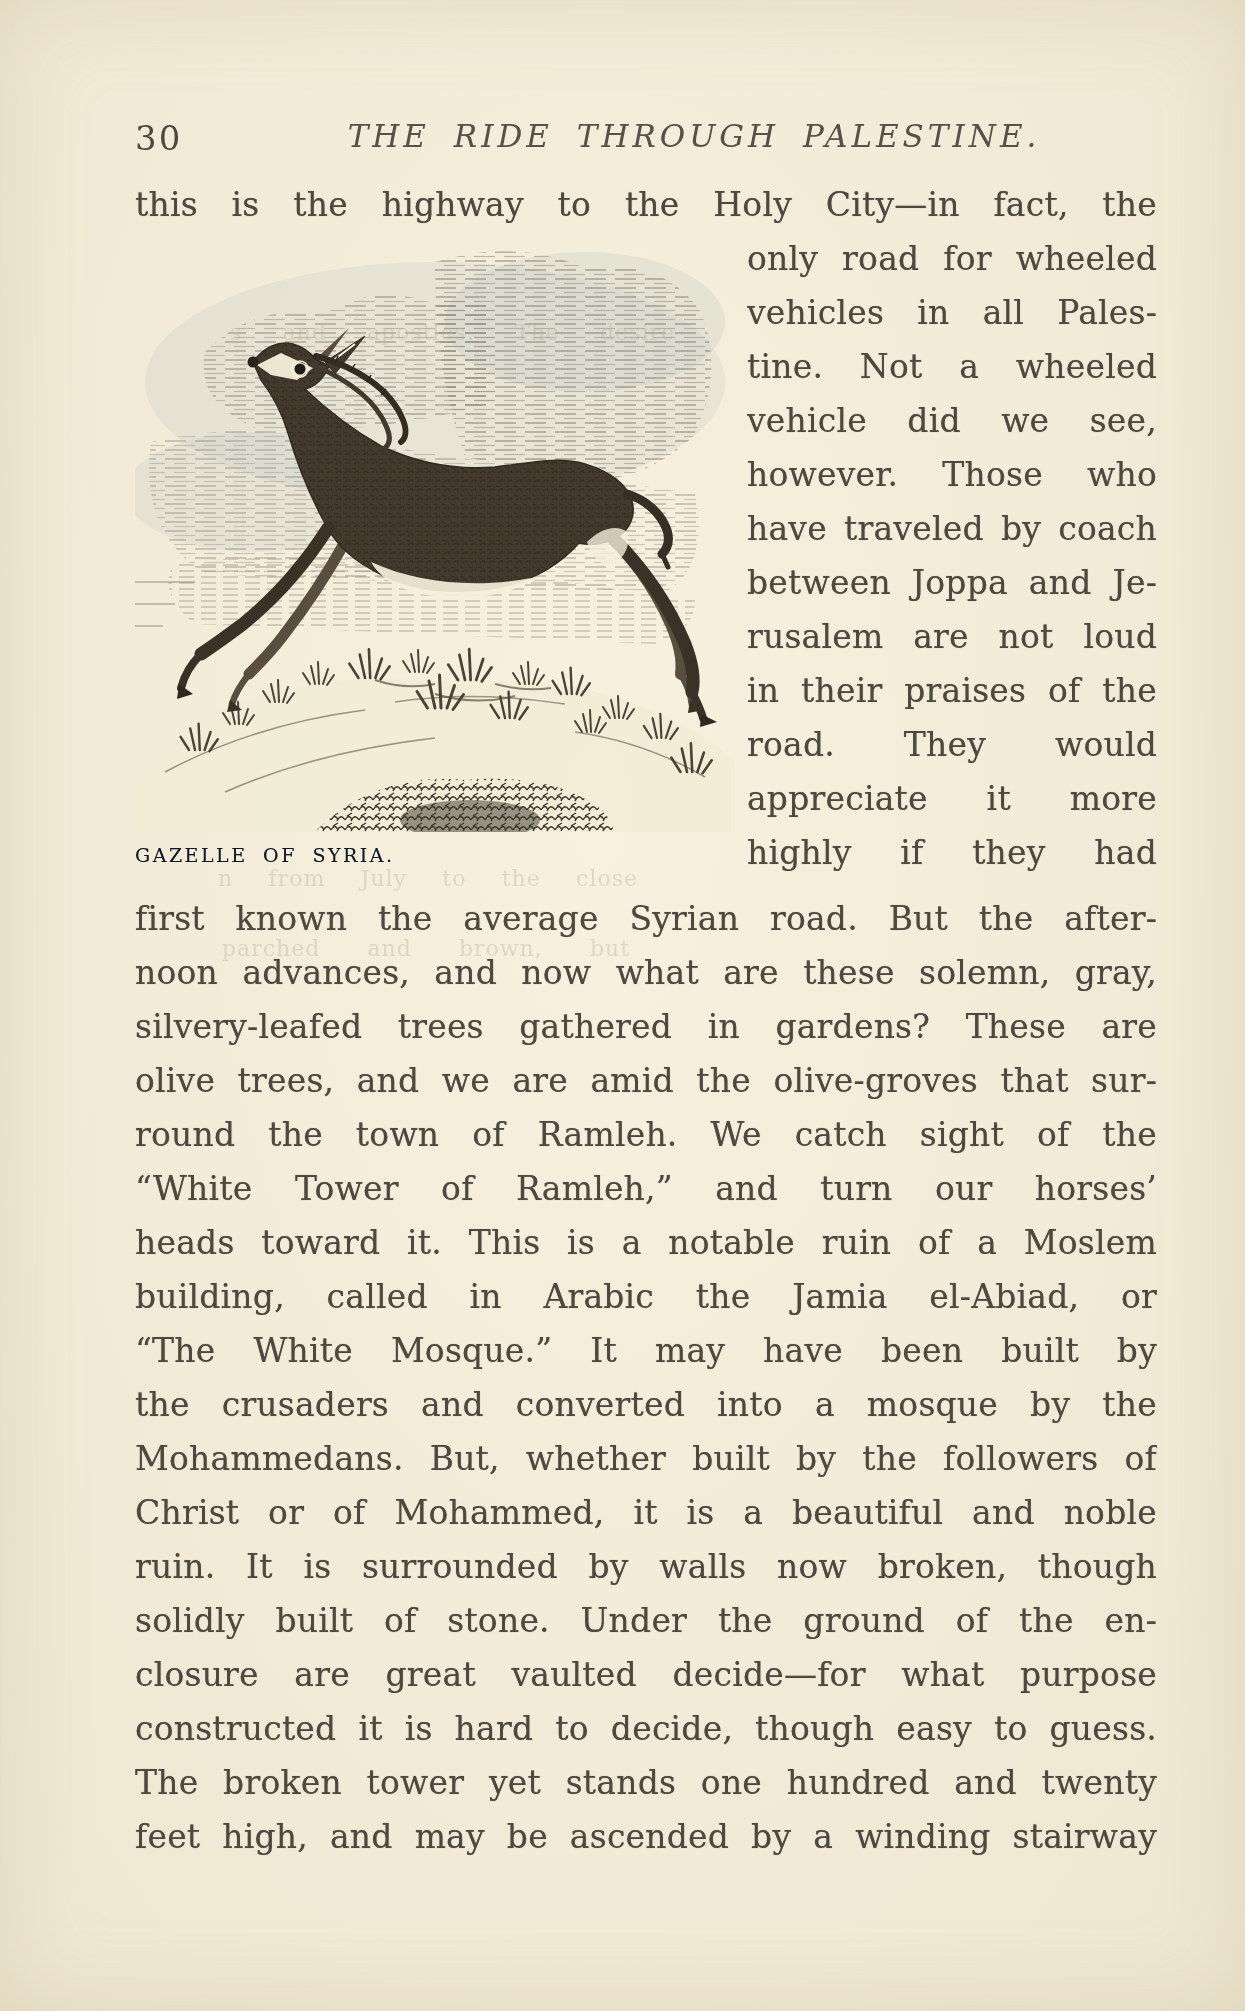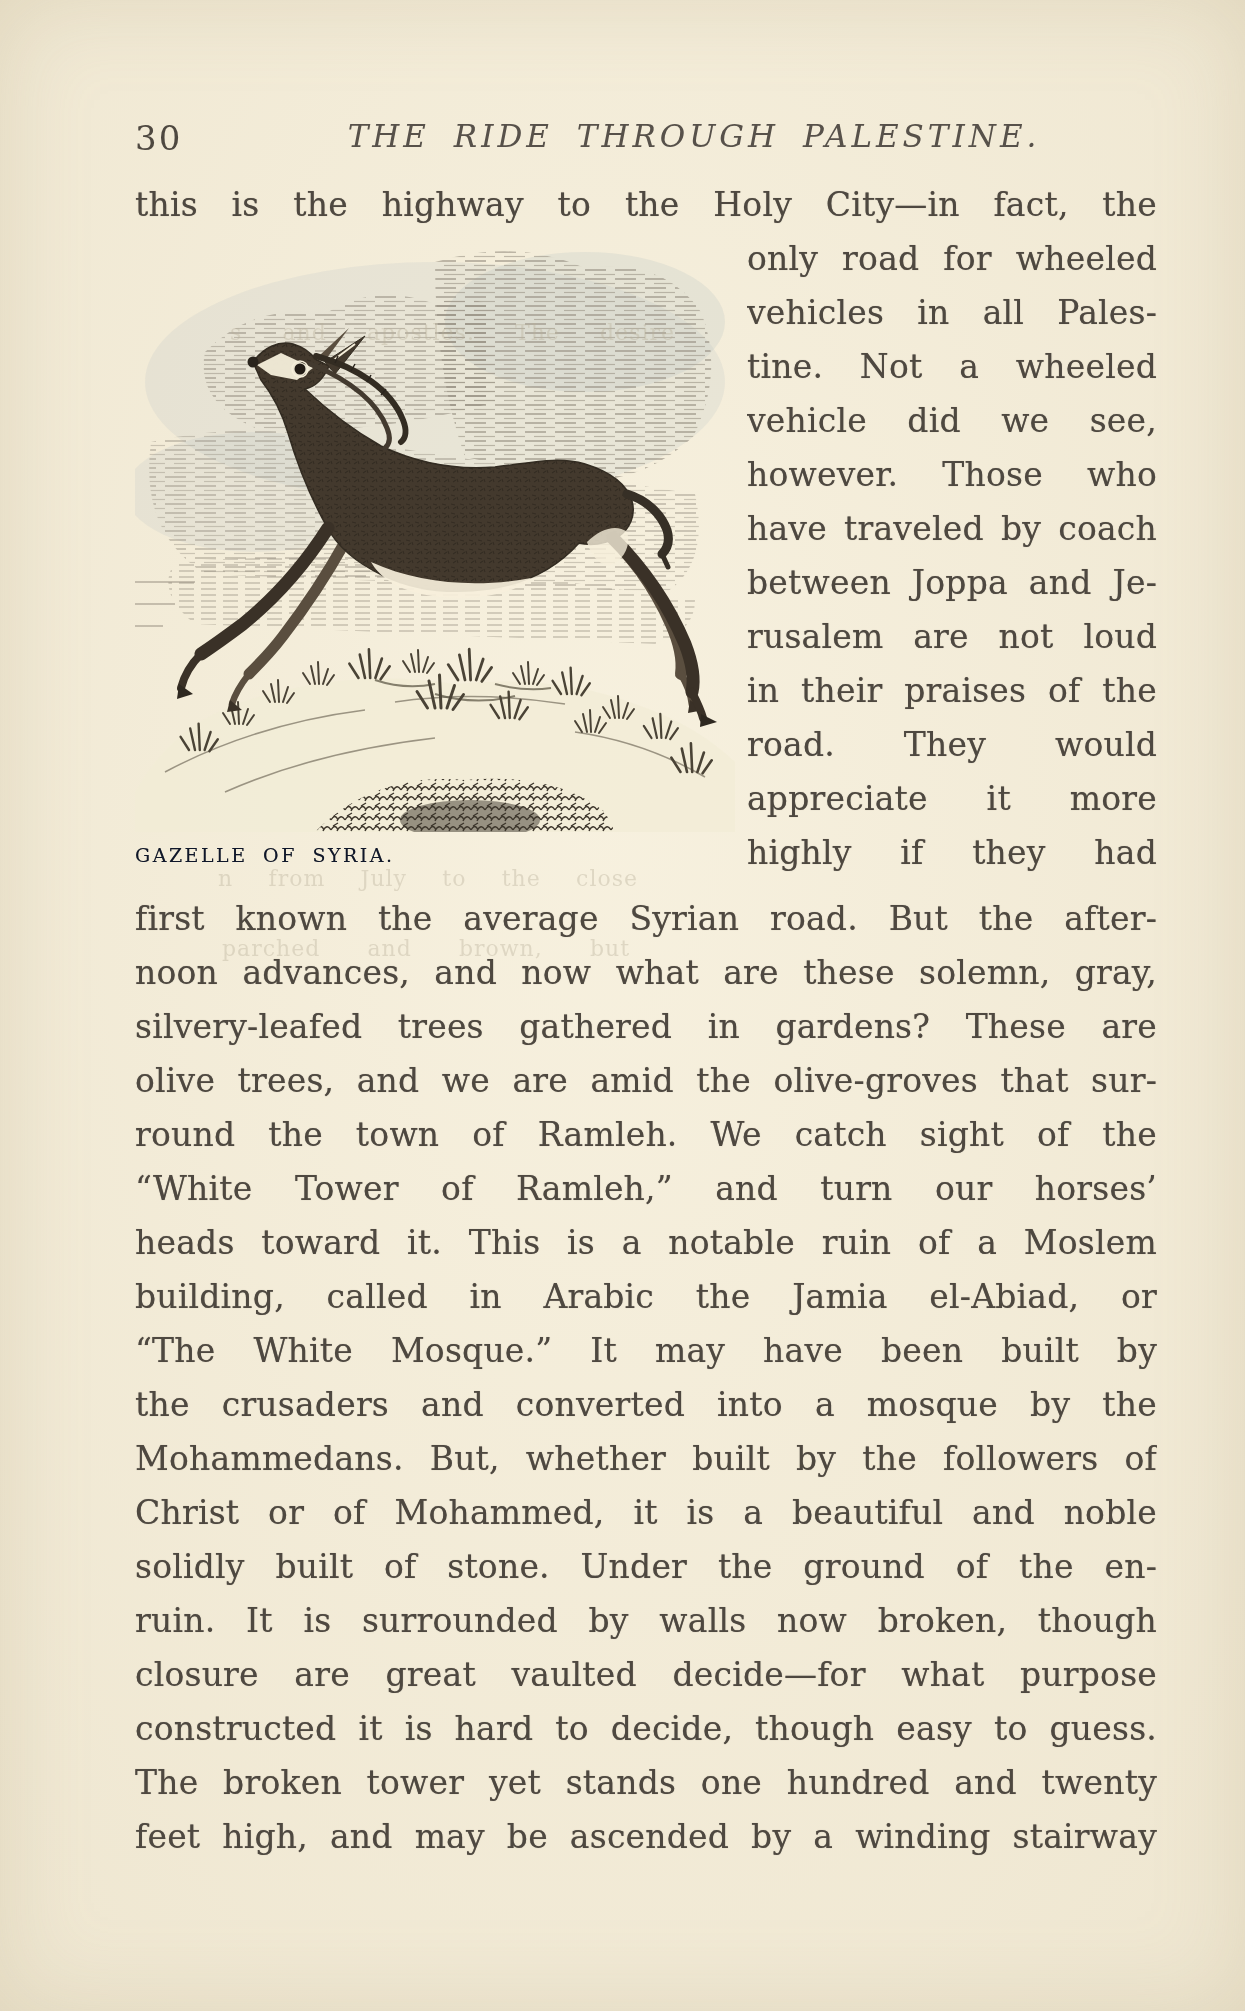--- a/index.html
+++ b/index.html
@@ -208,22 +208,22 @@
         <div class="jline" style="">silvery-leafed trees gathered in gardens? These are</div>
         <div class="jline" style="">olive trees, and we are amid the olive-groves that sur-</div>
         <div class="jline" style="">round the town of Ramleh. We catch sight of the</div>
         <div class="jline" style="">“White Tower of Ramleh,” and turn our horses’</div>
         <div class="jline" style="">heads toward it. This is a notable ruin of a Moslem</div>
         <div class="jline" style="">building, called in Arabic the Jamia el-Abiad, or</div>
         <div class="jline" style="">“The White Mosque.” It may have been built by</div>
         <div class="jline" style="">the crusaders and converted into a mosque by the</div>
         <div class="jline" style="">Mohammedans. But, whether built by the followers of</div>
         <div class="jline" style="">Christ or of Mohammed, it is a beautiful and noble</div>
+        <div class="jline" style="">ruin. It is surrounded by walls now broken, though</div>
         <div class="jline" style="">solidly built of stone. Under the ground of the en-</div>
-        <div class="jline" style="">ruin. It is surrounded by walls now broken, though</div>
         <div class="jline" style="">closure are great vaulted decide—for what purpose</div>
         <div class="jline" style="">constructed it is hard to decide, though easy to guess.</div>
         <div class="jline" style="">The broken tower yet stands one hundred and twenty</div>
         <div class="jline" style="">feet high, and may be ascended by a winding stairway</div>
     </div>
 
   </div>
 </div>
 
 </body></html>

